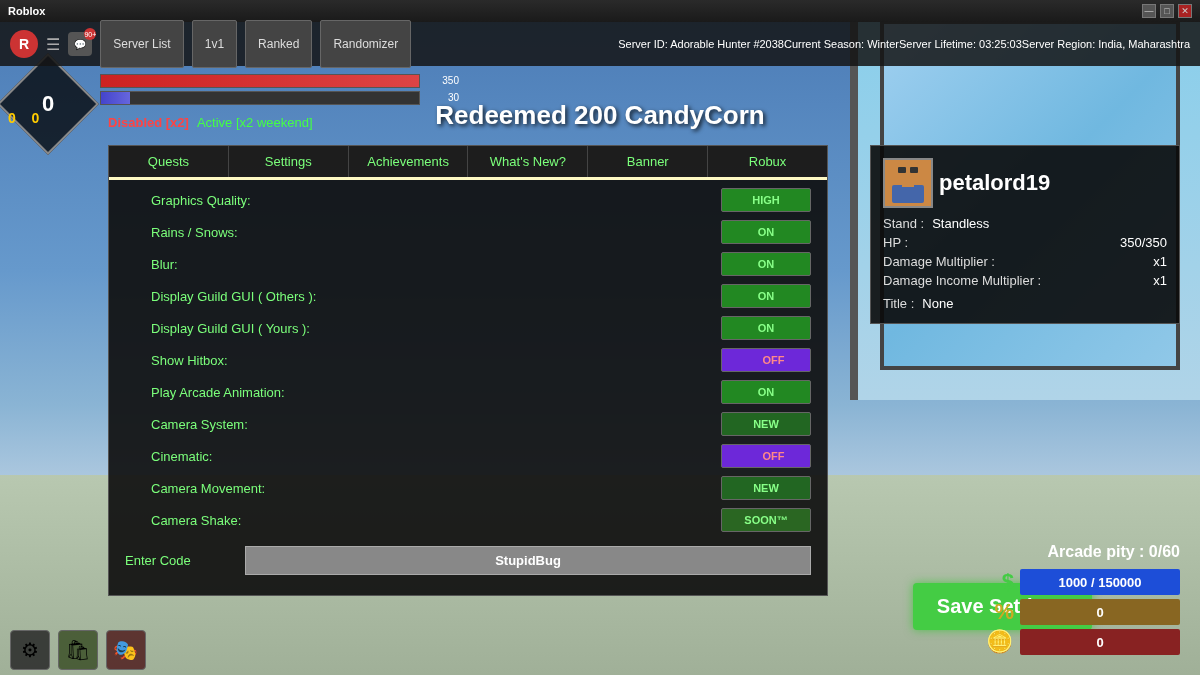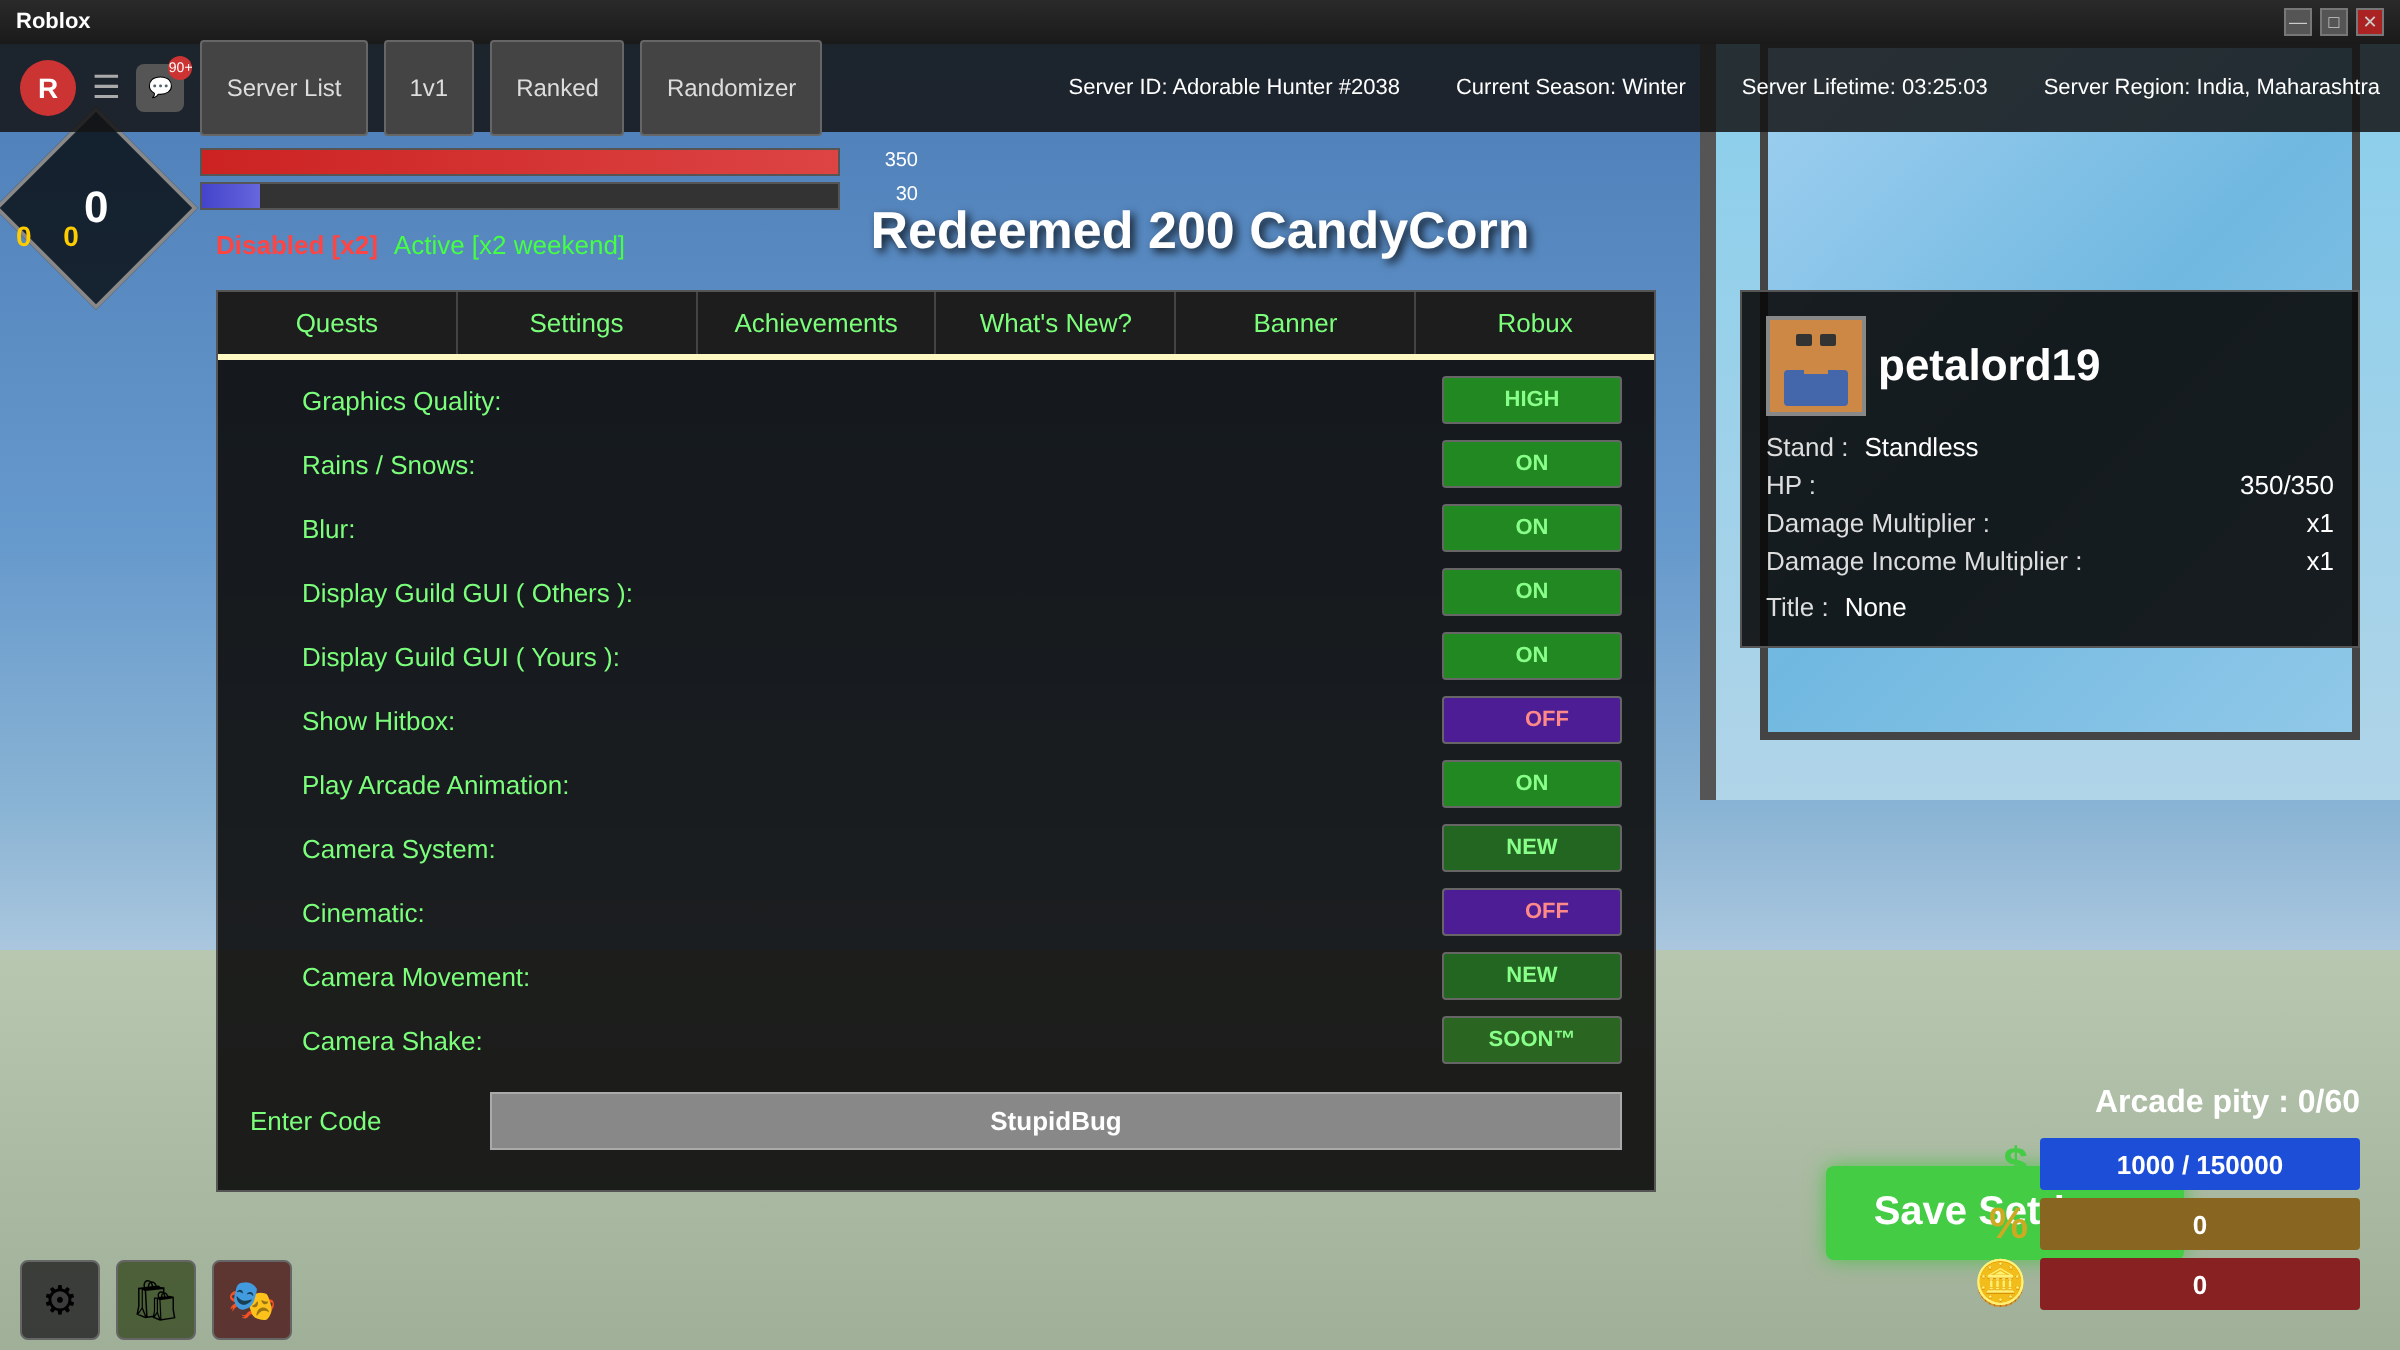--- a/index.html
+++ b/index.html
@@ -149,21 +149,21 @@
       border: 1px solid #666;
       padding: 16px 12px;
       font-size: 12px;
       cursor: pointer;
       border-radius: 2px;
     }
 
     .server-info {
       margin-left: auto;
       display: flex;
-      gap: 28px;
+      gap: 0;
       font-size: 11px;
       color: #eee;
     }
     .server-info span { color: #fff; }
     .hud-scores {
       position: absolute;
       top: 80px;
       left: 8px;
       z-index: 50;
     }
@@ -296,21 +296,21 @@
       align-items: center;
       justify-content: center;
       font-size: 11px;
       font-weight: bold;
       cursor: pointer;
       border: 1px solid #666;
       border-radius: 2px;
     }
     .btn-high { background: #228822; color: #88ff88; }
     .btn-on { background: #228822; color: #88ff88; }
-    .btn-off { background: #4c1d95; color: #ff8888; padding-left: 15px; }
+    .btn-off { background: #6d28d9; color: #ff8888; padding-left: 15px; }
     .btn-new { background: #226622; color: #88ff88; }
     .btn-soon { background: #2a6622; color: #88ff88; }
 
     
     .enter-code-row {
       display: flex;
       align-items: center;
       padding: 6px 16px;
       margin-top: 4px;
     }

